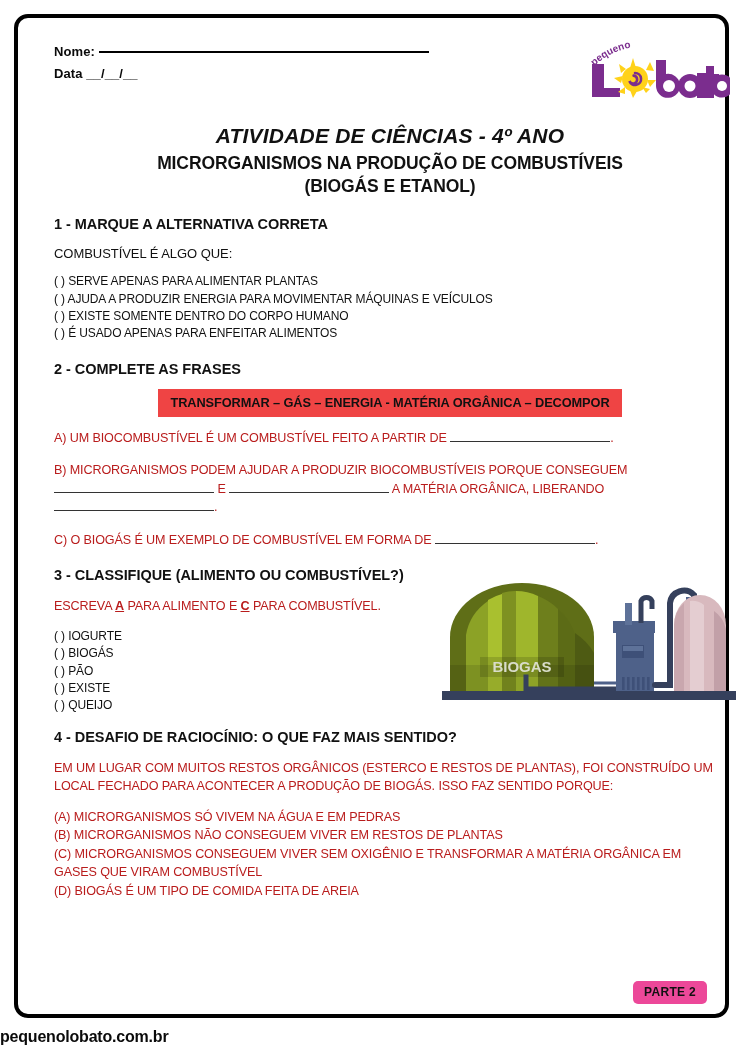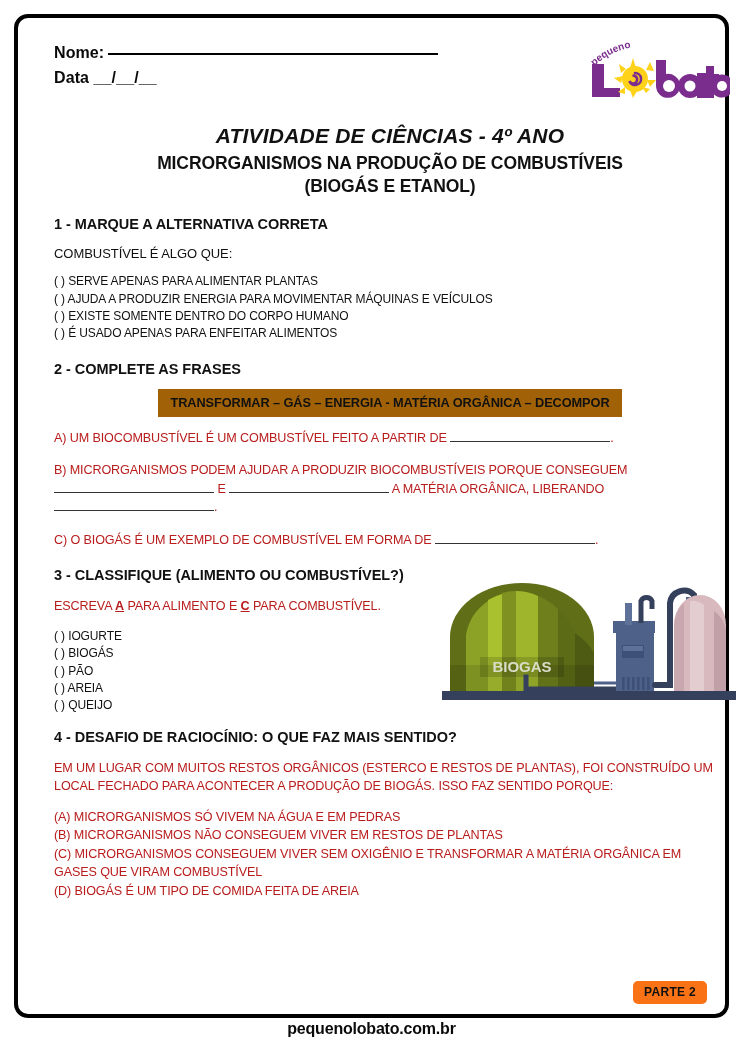--- a/index.html
+++ b/index.html
@@ -37,21 +37,21 @@
     width: 672px;
   }
 
   
   .header {
     position: relative;
     height: 72px;
   }
   .name-line, .date-line {
     font-weight: bold;
-    font-size: 16px;
+    font-size: 13px;
     letter-spacing: .1px;
     white-space: nowrap;
     color: #0a0a0a;
   }
   .name-line { margin-bottom: 7px; }
   .name-rule {
     display: inline-block;
     width: 330px;
     border-bottom: 2.5px solid #000;
     vertical-align: 3px;
@@ -103,21 +103,21 @@
 
   .sp-18 { height: 18px; }
   .sp-14 { height: 14px; }
   .sp-12 { height: 12px; }
   .sp-8  { height: 8px;  }
 
   
   .wordbank-wrap { text-align: center; margin: 12px 0 4px 0; }
   .wordbank {
     display: inline-block;
-    background: #a16207;
+    background: #ef4444;
     color: #111;
     font-weight: bold;
     font-size: 12.8px;
     letter-spacing: -.1px;
     padding: 6px 12px 7px 12px;
   }
 
   .blank { display: inline-block; border-bottom: 1.3px solid #333; }
   .blank-md { width: 160px; }
 
@@ -129,34 +129,34 @@
     top: 6px;
     width: 294px;
     height: 133px;
   }
 
   
   .parte-badge {
     position: absolute;
     right: 18px;
     bottom: 10px;
-    background: #f97316;
+    background: #ec4899;
     color: #111;
     font-weight: bold;
     font-size: 12px;
     letter-spacing: .3px;
     padding: 4px 11px 5px 11px;
     border-radius: 5px;
   }
   .site-footer {
     position: absolute;
     left: 0;
     right: 0;
-    bottom: 12px;
-    text-align: center;
+    bottom: 4px;
+    text-align: left;
     font-weight: bold;
     font-size: 16px;
     letter-spacing: -.2px;
     color: #0a0a0a;
   }
   u.hard { text-decoration: underline; font-weight: bold; }
 </style>
 </head>
 <body>
 
@@ -274,21 +274,21 @@
 
     <div class="q3-row">
       <div class="q-heading">3 - CLASSIFIQUE (ALIMENTO OU COMBUSTÍVEL?)</div>
       <div class="sp-14"></div>
       <div class="body-text"><span>ESCREVA </span><u class="hard">A</u><span> PARA ALIMENTO E </span><u class="hard">C</u><span> PARA COMBUSTÍVEL.</span></div>
       <div class="sp-12"></div>
       <div class="opt-list">
         <div>(  ) IOGURTE</div>
         <div>(  ) BIOGÁS</div>
         <div>(  ) PÃO</div>
-        <div>(  ) AREIA</div>
+        <div>(  ) EXISTE</div>
         <div>(  ) QUEIJO</div>
       </div>
 
       <div class="illustration">
         <svg viewBox="0 0 294 133" width="294" height="133">
 
           <g>
             <path d="M 8 118 L 8 64 A 72 54 0 0 1 152 64 L 152 118 Z" fill="#5F6E17"></path>
             <path d="M 24 118 L 24 62 A 56 52 0 0 1 46 28 L 46 118 Z" fill="#8CA226"></path>
             <path d="M 46 118 L 46 27 A 50 50 0 0 1 60 21 L 60 118 Z" fill="#A9C02F"></path>

